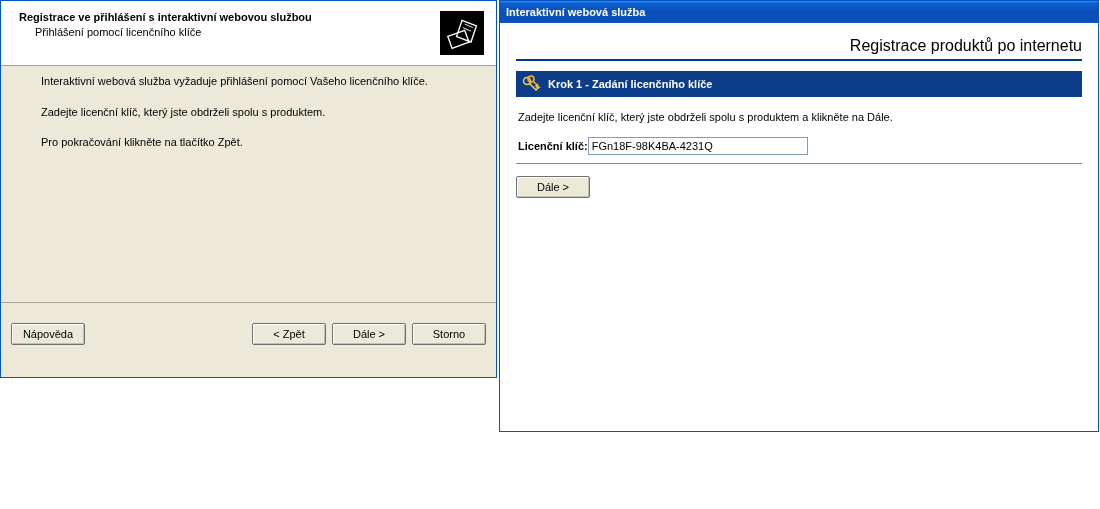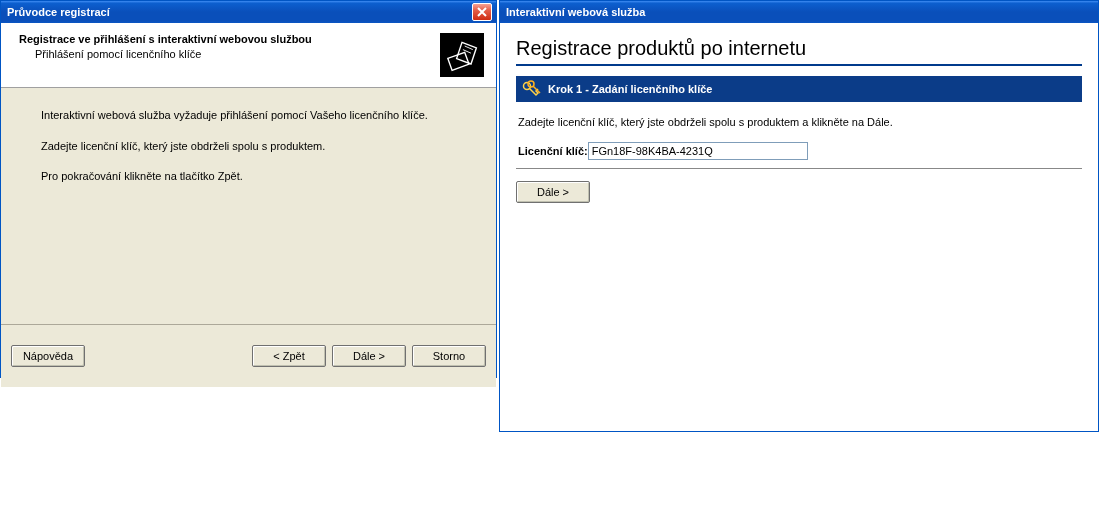--- a/index.html
+++ b/index.html
@@ -52,21 +52,21 @@
   .wiz-header .hdr-text { flex:1; }
   .wiz-header .hdr-title { font-weight: bold; font-size: 11px; }
   .wiz-header .hdr-sub { margin: 3px 0 0 16px; }
   .hdr-icon {
     width: 44px; height: 44px;
     background: #000;
     color:#fff;
     display:flex; align-items:center; justify-content:center;
   }
   .wiz-body {
-    padding: 18px 24px 10px 40px;
+    padding: 6px 24px 10px 40px;
     height: 236px;
     background:#ece9d8;
     line-height: 1.7;
   }
   .wiz-body p { margin: 0 0 12px 0; }
   .wiz-footer {
     border-top: 1px solid #aca899;
     padding: 20px 10px;
     display:flex;
     gap: 6px;
@@ -86,24 +86,25 @@
     box-shadow: inset 1px 1px 0 #fff, inset -1px -1px 0 #c0c0b0;
   }
   
   .ie-body {
     background: #fff;
     padding: 14px 16px 10px 16px;
     height: calc(100% - 22px);
   }
   .ie-title {
     font-family: Tahoma, sans-serif;
-    font-size: 20px;
+    font-size: 16px;
     color: #000;
     margin: 0 0 4px 0;
     font-weight: normal;
+    text-align: right;
   }
   .ie-title-rule {
     border: none;
     border-top: 2px solid #003a8c;
     margin: 2px 0 10px 0;
   }
   .step-bar {
     background: #0b3c88;
     color: #fff;
     padding: 4px 6px;
@@ -143,28 +144,20 @@
     padding: 0 10px;
     cursor: pointer;
     border-radius: 2px;
     box-shadow: inset 1px 1px 0 #fff, inset -1px -1px 0 #c0c0b0;
   }
 </style>
 </head>
 <body>
 
 <div class="window win-left">
-  <div class="titlebar">
-    <span class="title-text">Průvodce registrací</span>
-    <div class="close-btn">
-      <svg viewBox="0 0 10 10" width="10" height="10">
-          <path d="M1 1 L9 9 M9 1 L1 9" stroke="#fff" stroke-width="2" fill="none"></path>
-        </svg>
-    </div>
-  </div>
   <div class="wiz-header">
     <div class="hdr-text">
       <div class="hdr-title">Registrace ve přihlášení s interaktivní webovou službou</div>
       <div class="hdr-sub">Přihlášení pomocí licenčního klíče</div>
     </div>
     <div class="hdr-icon">
       <svg viewBox="0 0 40 40" width="36" height="36">
         <rect x="6" y="20" width="20" height="14" fill="none" stroke="#fff" stroke-width="1.5" transform="rotate(-20 16 27)"></rect>
         <path d="M20 6 L36 12 L30 30 L14 24 Z" fill="none" stroke="#fff" stroke-width="1.5"></path>
         <line x1="23" y1="10" x2="32" y2="14" stroke="#fff" stroke-width="1"></line>

